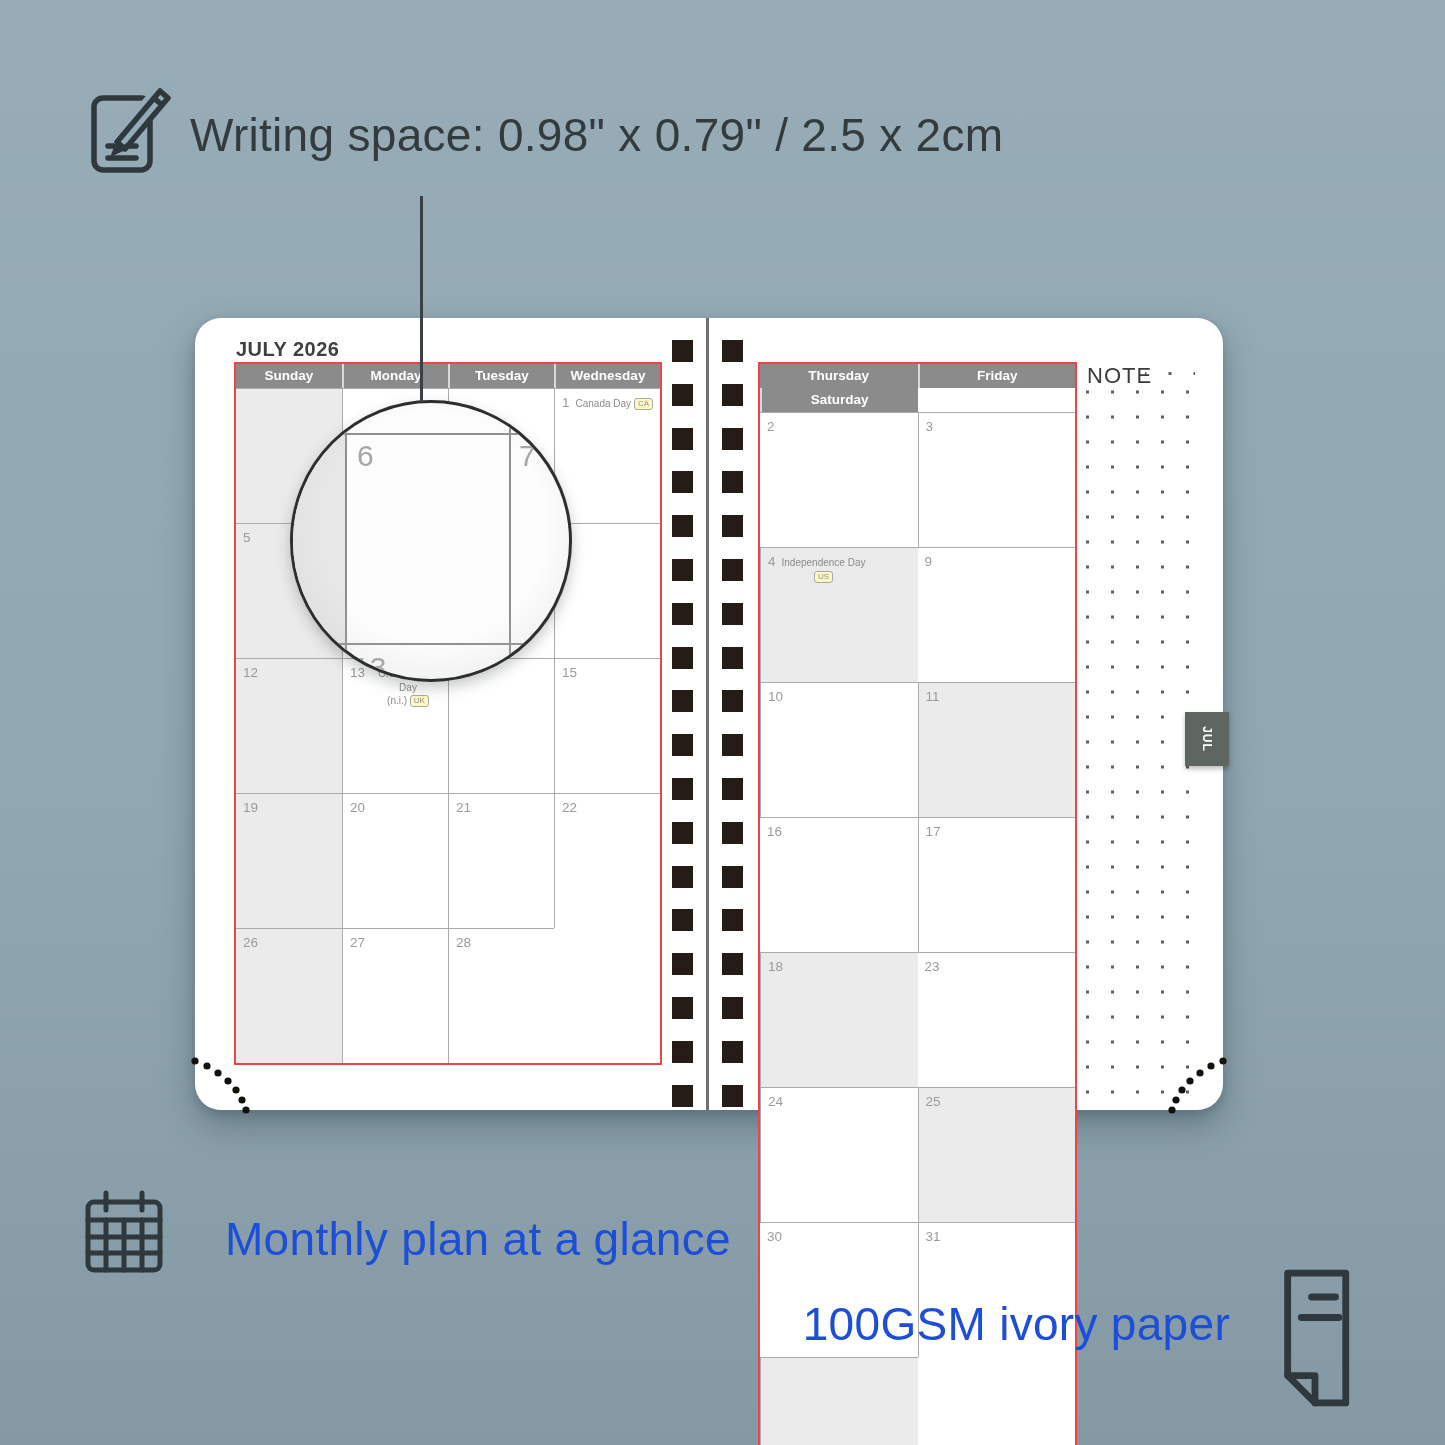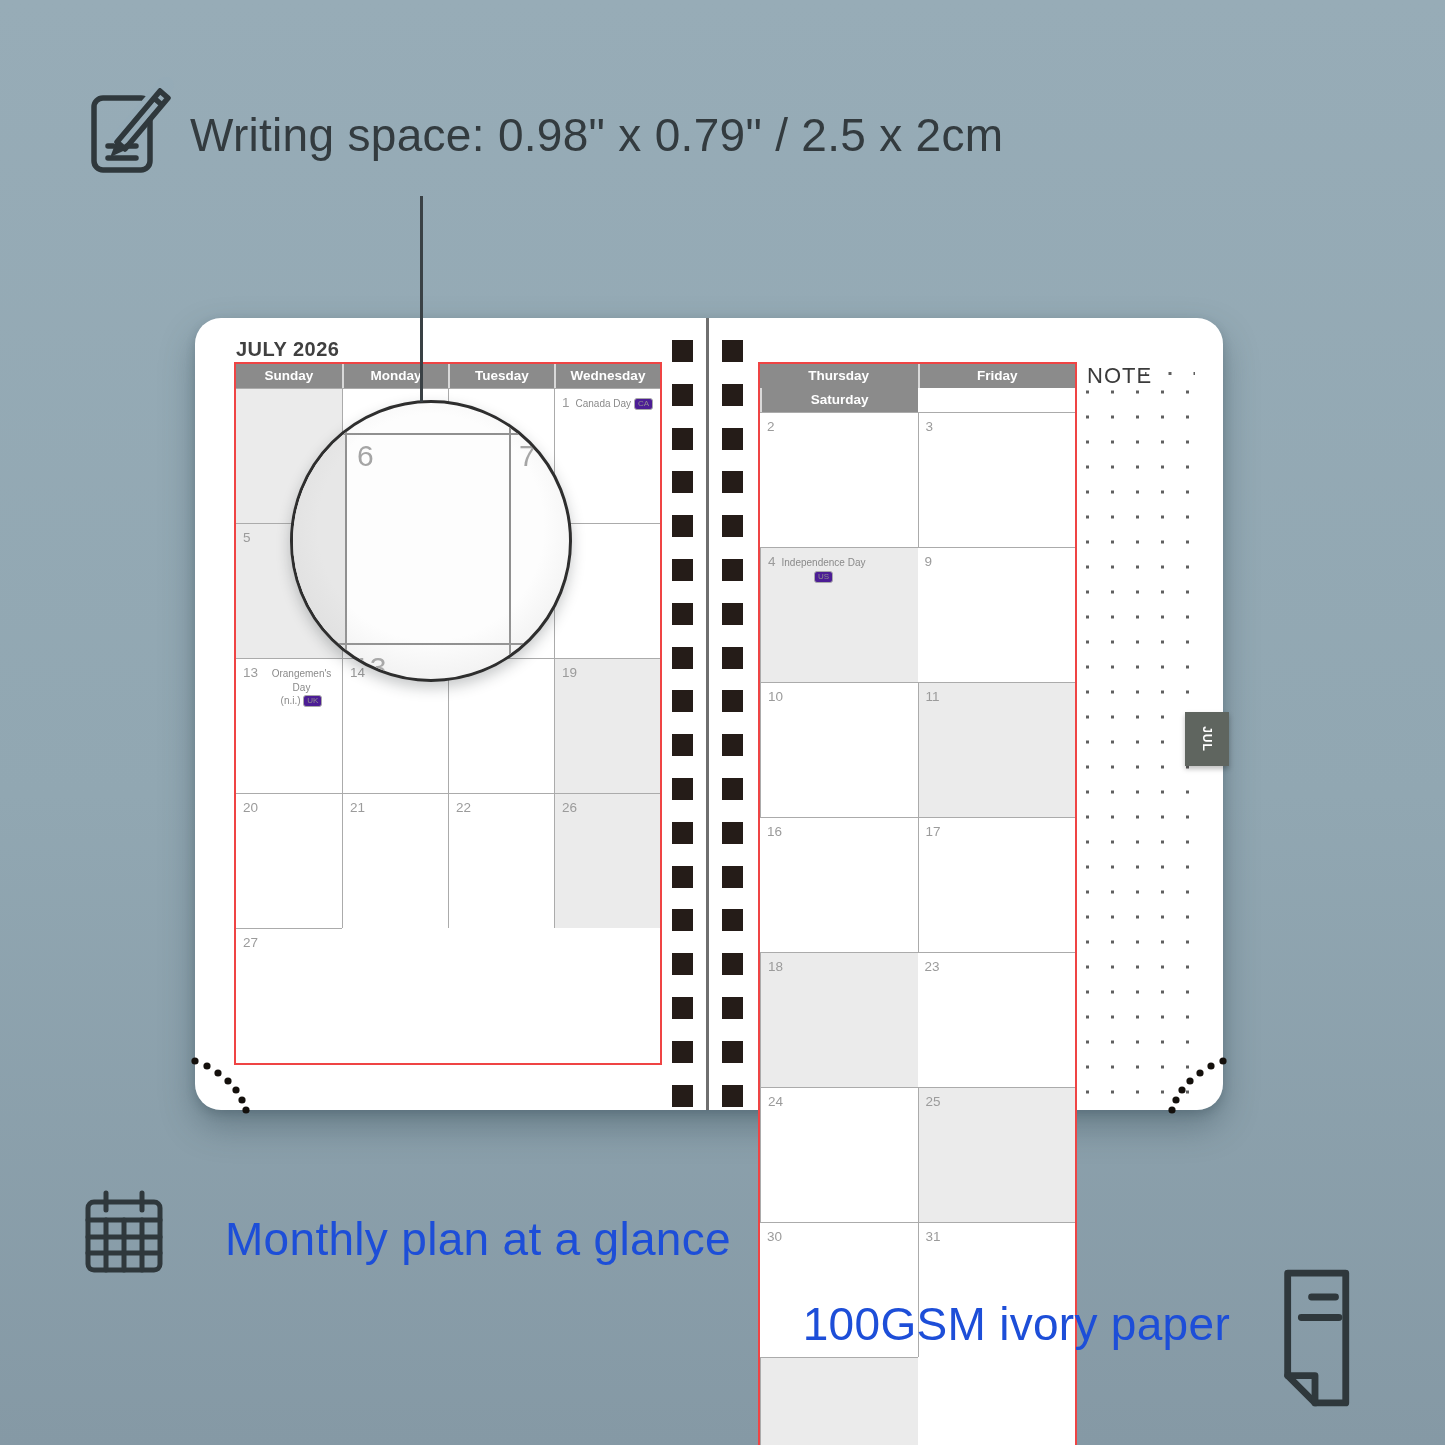--- a/index.html
+++ b/index.html
@@ -50,21 +50,21 @@
   .cal-cell{border-left:1px solid #ababab;border-top:1px solid #ababab;background:#fff;overflow:hidden;}
   .cal-body .cal-cell:nth-child(-n+4){border-top:1px solid #ababab;}
   .cal-cell.shaded{background:#ebebeb;}
   #cal-left .cal-cell:nth-child(4n+1){border-left:none;}
   #cal-right .cal-cell:nth-child(3n+1){border-left:none;}
   .cellrow{display:flex;align-items:flex-start;}
   .day{font-size:13.5px;color:#9b9b9b;margin:6px 0 0 7px;flex:none;}
   .hol{font-size:10px;color:#8a8a8a;margin:8px 3px 0 6px;text-align:center;line-height:1.35;}
   .hol2{display:block;}
   .badge{
-    display:inline-block;border:1px solid #a9a9a9;border-radius:3px;background:#4c1d95;
+    display:inline-block;border:1px solid #a9a9a9;border-radius:3px;background:#fef9c3;
     font-size:8px;line-height:10px;padding:0 3px;color:#8f8f8f;vertical-align:1px;
   }
 
   
   .note-label{position:absolute;left:892px;top:45px;font-size:22px;font-weight:400;color:#3b3b3b;letter-spacing:1px;}
   .dotgrid{
     position:absolute;background-image:radial-gradient(circle,rgba(55,55,55,.8) 1.5px,transparent 2px);
     background-size:25px 25px;background-position:center;
   }
   .dg-main{left:880px;top:68px;width:125px;height:712px;}
@@ -156,20 +156,25 @@
         <div class="cal-cell">
           <div class="cellrow">
             <span class="day">7</span>
           </div>
         </div>
         <div class="cal-cell">
           <div class="cellrow">
             <span class="day">8</span>
           </div>
         </div>
+        <div class="cal-cell shaded">
+          <div class="cellrow">
+            <span class="day">12</span>
+          </div>
+        </div>
         <div class="cal-cell">
           <div class="cellrow">
             <span class="day">13</span>
             <span class="hol">Orangemen's Day <span class="hol2">(n.i.) <span class="badge">UK</span></span></span>
           </div>
         </div>
         <div class="cal-cell">
           <div class="cellrow">
             <span class="day">14</span>
           </div>
@@ -200,20 +205,25 @@
           </div>
         </div>
         <div class="cal-cell shaded">
           <div class="cellrow">
             <span class="day">26</span>
           </div>
         </div>
         <div class="cal-cell">
           <div class="cellrow">
             <span class="day">27</span>
+          </div>
+        </div>
+        <div class="cal-cell">
+          <div class="cellrow">
+            <span class="day">28</span>
           </div>
         </div>
       </div>
   </div>
 
   <div class="cal" id="cal-right">
     <div class="cal-head">
         <div class="cal-head-cell">Thursday</div>
         <div class="cal-head-cell">Friday</div>
         <div class="cal-head-cell">Saturday</div>

